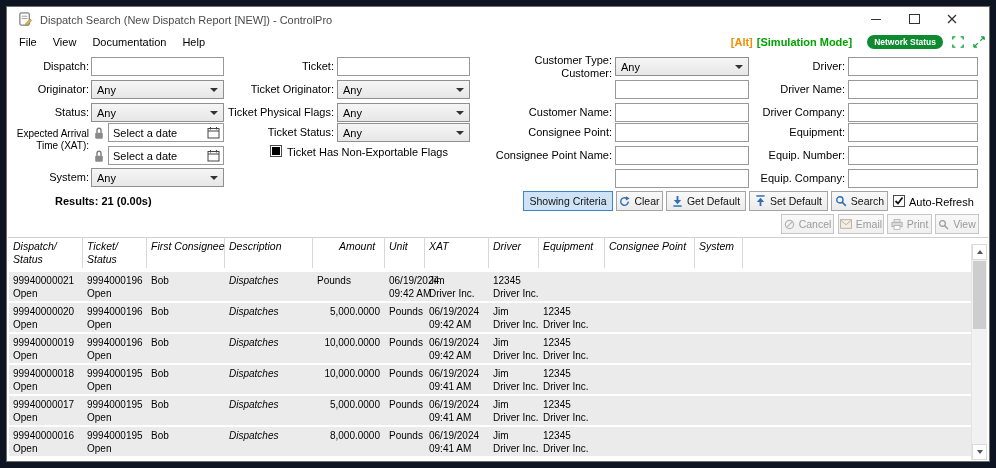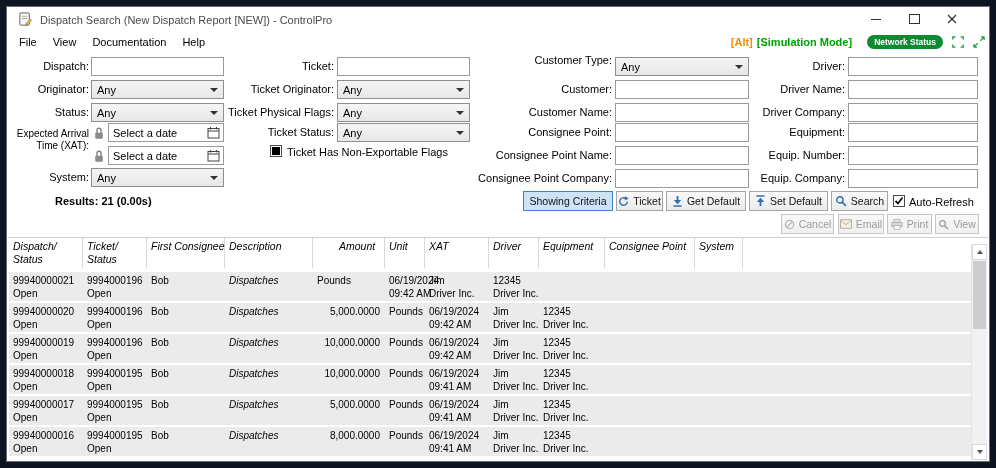--- a/index.html
+++ b/index.html
@@ -181,29 +181,28 @@
   <span class="cbx" style="left:263px;top:138px">
       <span class="cbx-fill"></span>
     </span>
   <span class="lbl-left" style="left:280px;top:139px">Ticket Has Non-Exportable Flags</span>
 
   <div class="lbl" style="left:420px;top:47px;width:185px">Customer Type:</div>
   <div class="sel" style="left:608px;top:50px;width:134px">
       <span>Any</span>
       <span class="caret"></span>
     </div>
-  <div class="lbl" style="left:420px;top:76px;width:185px">Customer:</div>
+  <div class="lbl" style="left:420px;top:60px;width:185px">Customer:</div>
   <input class="txt" style="left: 608px; top: 73px; width: 134px;" value="">
   <div class="lbl" style="left:420px;top:99px;width:185px">Customer Name:</div>
   <input class="txt" style="left: 608px; top: 96px; width: 134px;" value="">
   <div class="lbl" style="left:420px;top:119px;width:185px">Consignee Point:</div>
   <input class="txt" style="left: 608px; top: 116px; width: 134px;" value="">
   <div class="lbl" style="left:420px;top:142px;width:185px">Consignee Point Name:</div>
   <input class="txt" style="left: 608px; top: 139px; width: 134px;" value="">
-  <div class="lbl" style="left:420px;top:165px;width:185px">Consignee Point Company:</div>
   <input class="txt" style="left: 608px; top: 162px; width: 134px;" value="">
 
   <div class="lbl" style="left:680px;top:53px;width:158px">Driver:</div>
   <input class="txt" style="left: 841px; top: 50px; width: 130px;" value="">
   <div class="lbl" style="left:680px;top:76px;width:158px">Driver Name:</div>
   <input class="txt" style="left: 841px; top: 73px; width: 130px;" value="">
   <div class="lbl" style="left:680px;top:99px;width:158px">Driver Company:</div>
   <input class="txt" style="left: 841px; top: 96px; width: 130px;" value="">
   <div class="lbl" style="left:680px;top:119px;width:158px">Equipment:</div>
   <input class="txt" style="left: 841px; top: 116px; width: 130px;" value="">
@@ -215,21 +214,21 @@
   <div class="results-text">Results: 21 (0.00s)</div>
 
   <div class="btn primary" style="left:516px;top:184px;width:90px">
       <span>Showing Criteria</span>
     </div>
   <div class="btn" style="left:609px;top:184px;width:47px">
     <svg width="11" height="11" viewBox="0 0 16 16">
         <path d="M13.5 8a5.5 5.5 0 1 1-2-4.2" fill="none" stroke="#2e6db4" stroke-width="2"></path>
         <polygon points="10.2,0.5 15.6,3.6 10,6.4" fill="#2e6db4"></polygon>
       </svg>
-    <span>Ticket</span>
+    <span>Clear</span>
   </div>
   <div class="btn" style="left:659px;top:184px;width:80px">
     <svg width="11" height="12" viewBox="0 0 12 13">
         <line x1="6" y1="1" x2="6" y2="6" stroke="#2e6db4" stroke-width="2"></line>
         <polygon points="2,5.5 10,5.5 6,10" fill="#2e6db4"></polygon>
         <line x1="1.5" y1="12" x2="10.5" y2="12" stroke="#2e6db4" stroke-width="1.6"></line>
       </svg>
     <span>Get Default</span>
   </div>
   <div class="btn" style="left:742px;top:184px;width:79px">

